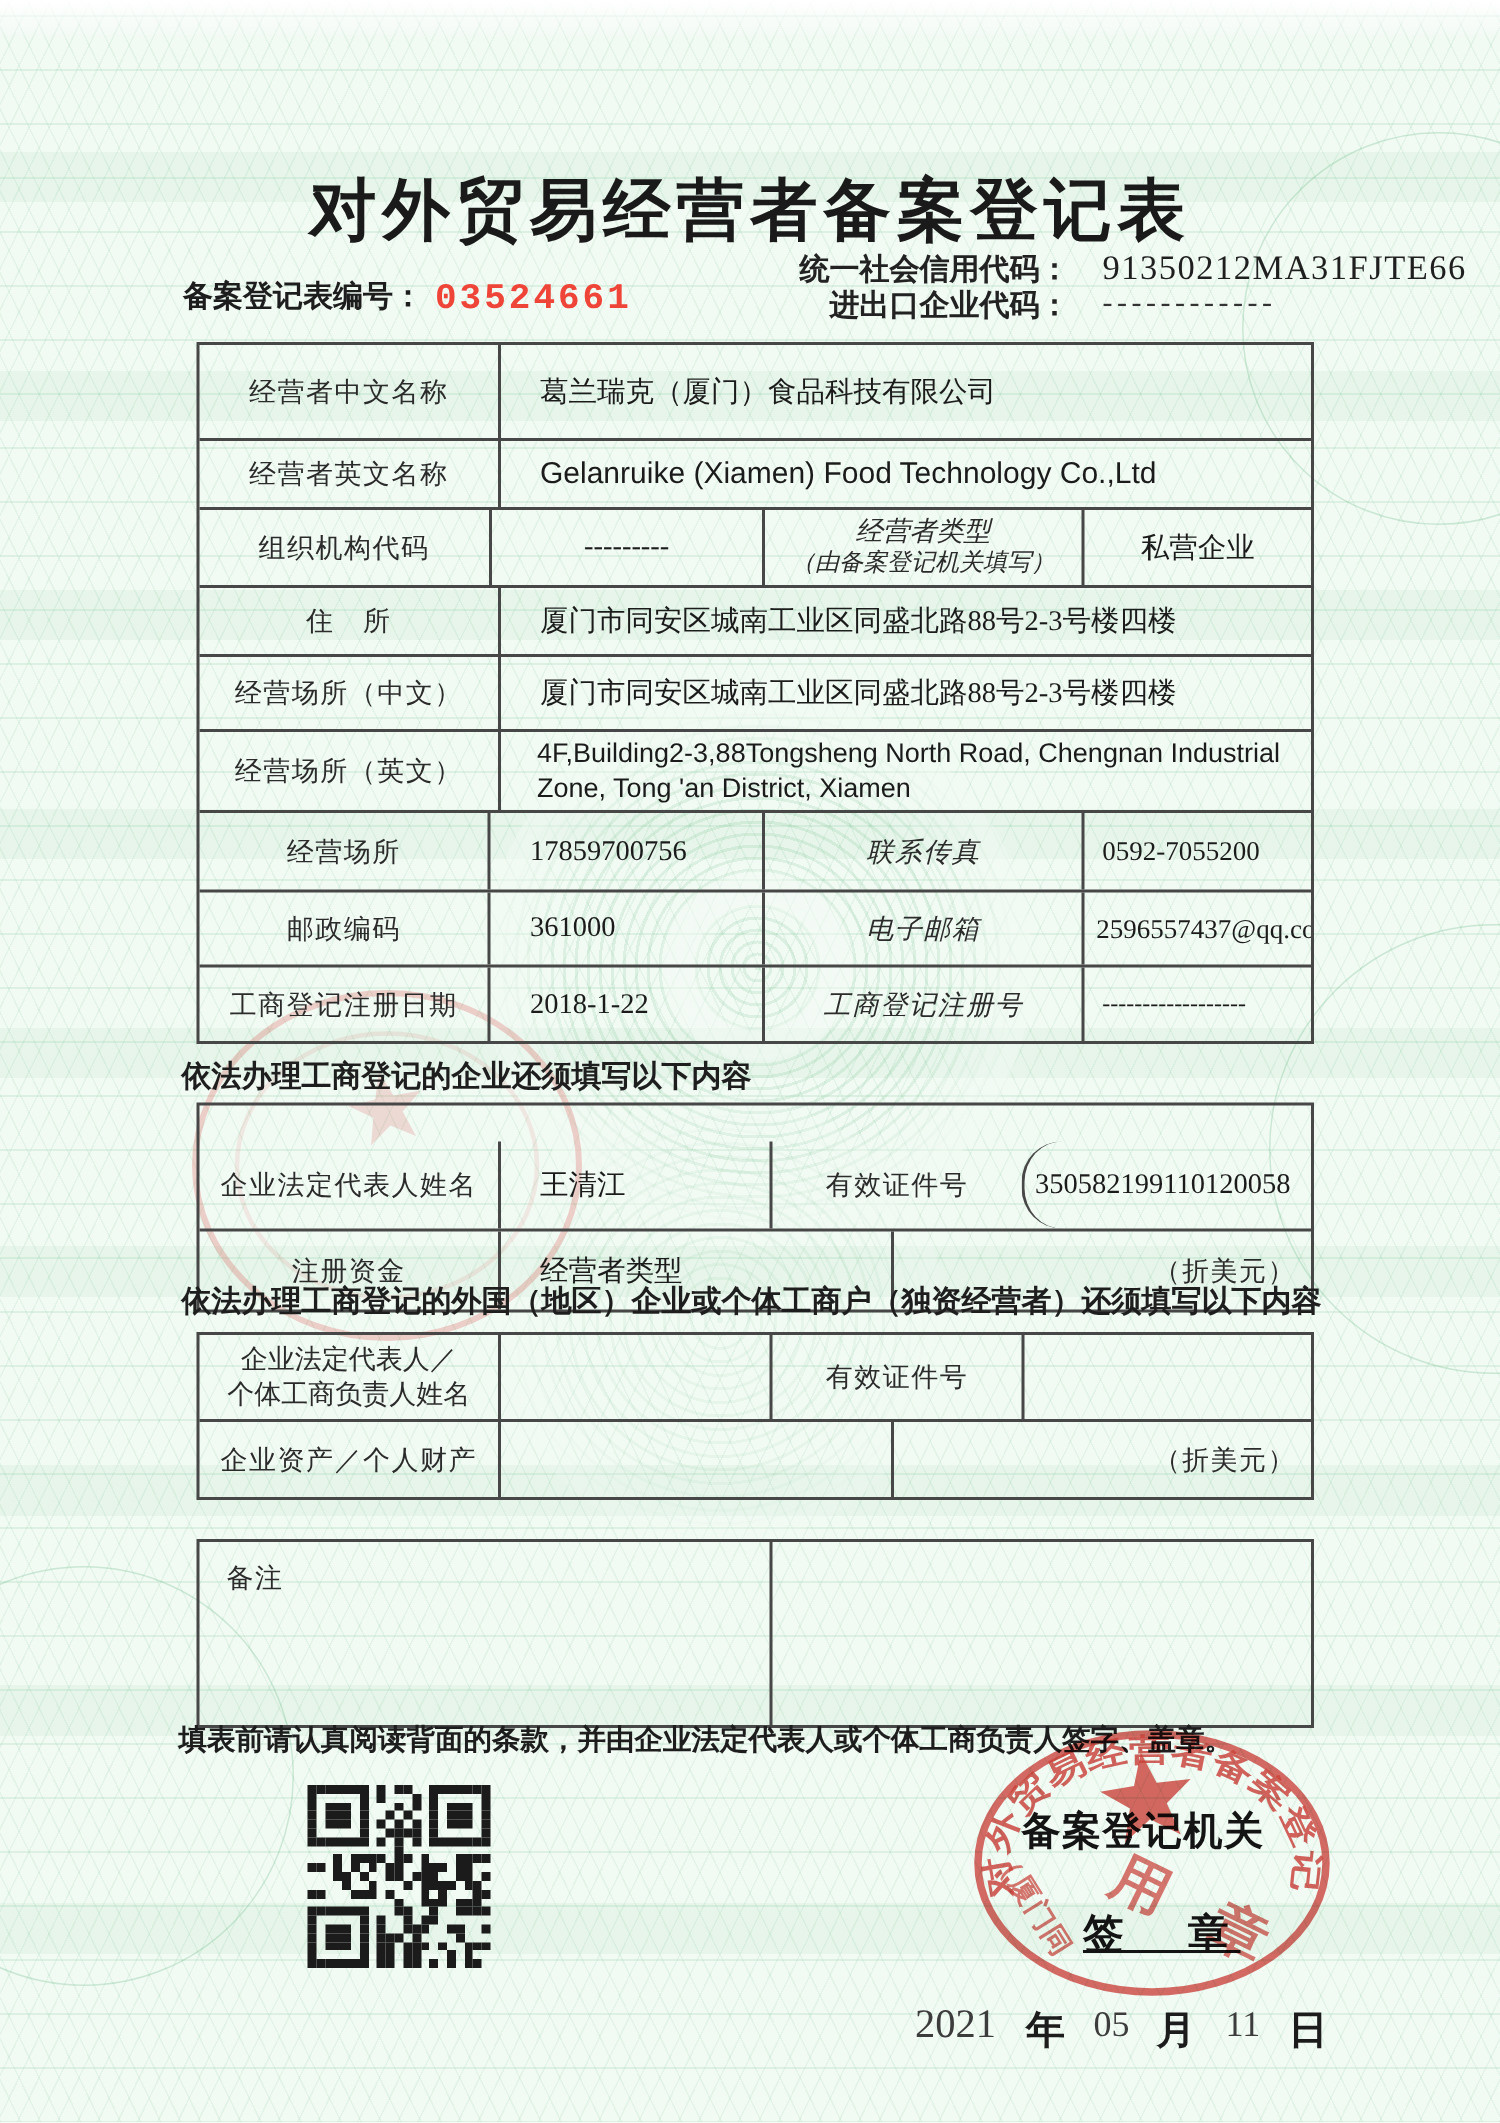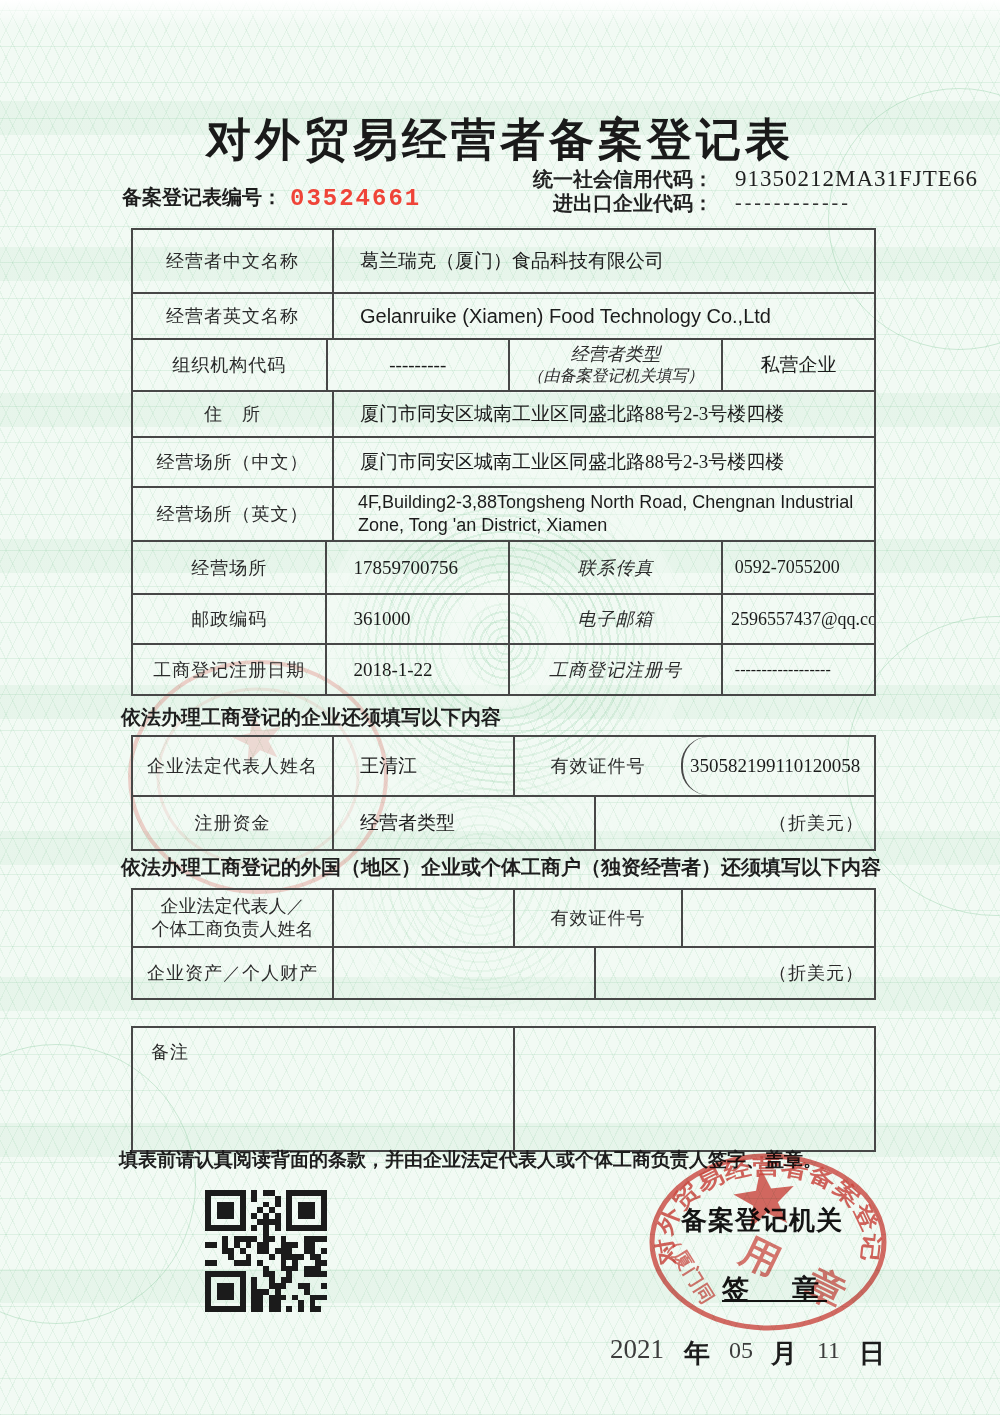--- a/index.html
+++ b/index.html
@@ -186,21 +186,21 @@
     <div class="tr" style="height:51px;">
       <div class="c lab w1">工商登记注册日期</div>
       <div class="c val w2">2018-1-22</div>
       <div class="c lab w3">工商登记注册号</div>
       <div class="c val w4 tight" style="font-size:16px;">------------------</div>
     </div>
   </div>
 
   <div class="sec-head" id="sec1-head">依法办理工商登记的企业还须填写以下内容</div>
   <div class="tbl" style="top:735px;">
-    <div class="tr" style="height:58px;">
+    <div class="tr" style="height:58px;margin-top:24px;">
       <div class="c lab w1">企业法定代表人姓名</div>
       <div class="c val s2">王清江</div>
       <div class="c lab s3">有效证件号</div>
       <div class="c val s4" style="padding-left:7px;border-radius:27px;">350582199110120058</div>
     </div>
     <div class="tr" style="height:54px;">
       <div class="c lab w1">注册资金</div>
       <div class="c val wm">经营者类型</div>
       <div class="c note wn">（折美元）</div>
     </div>

